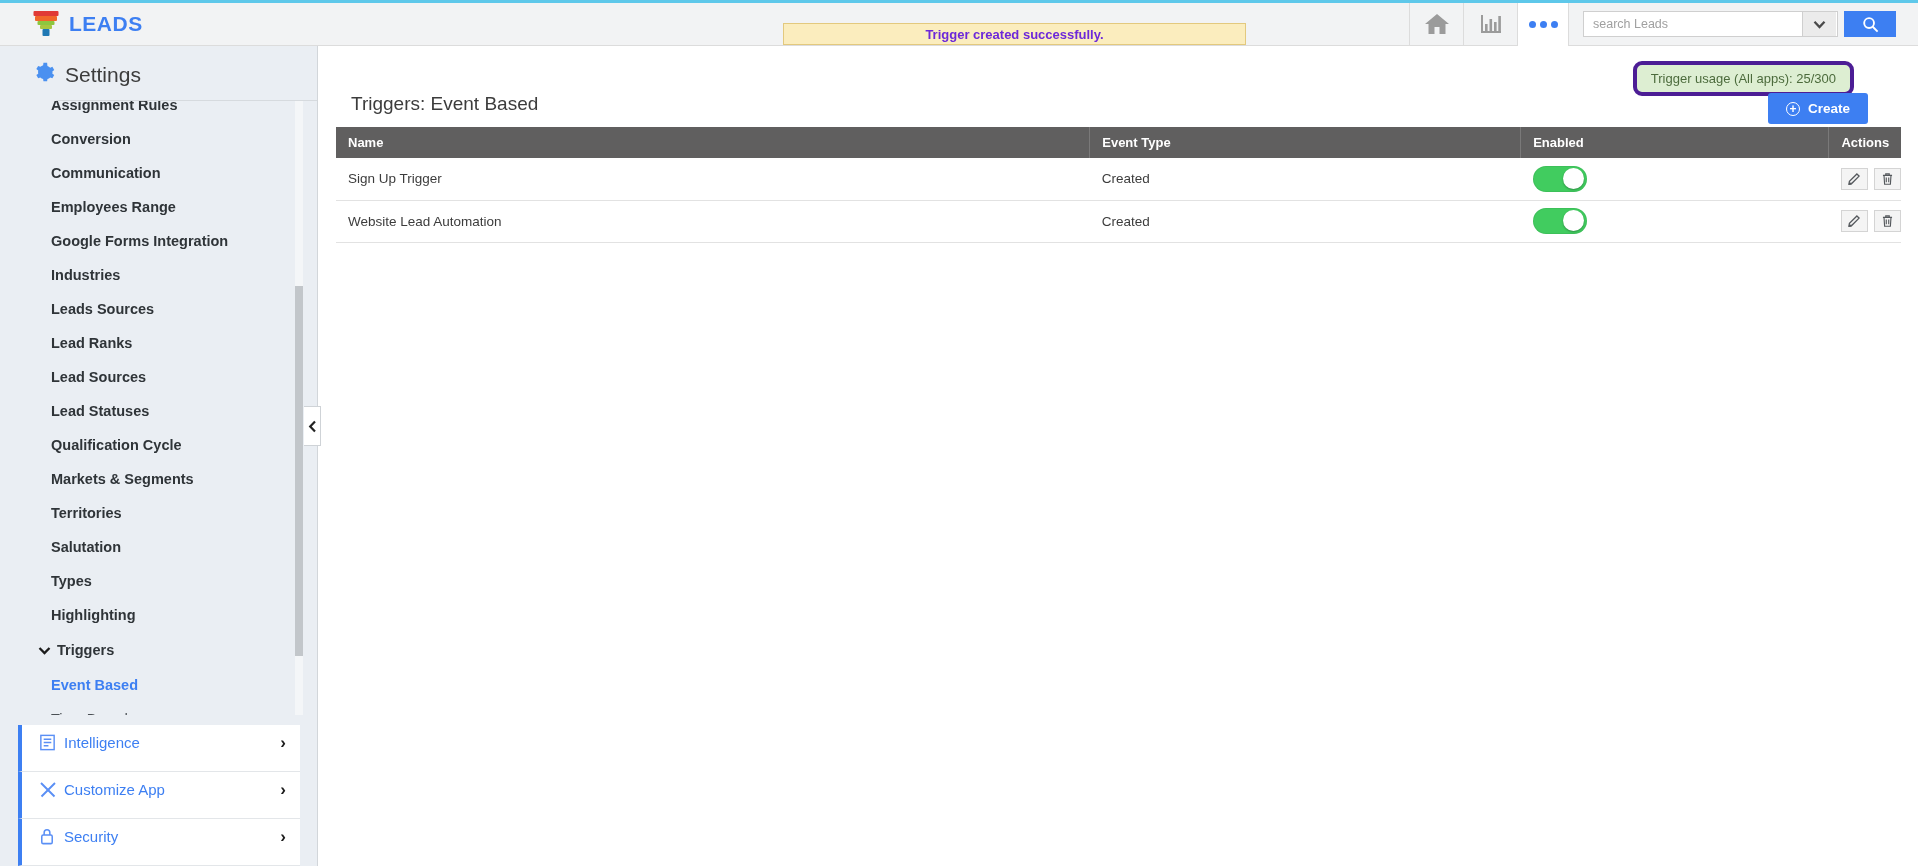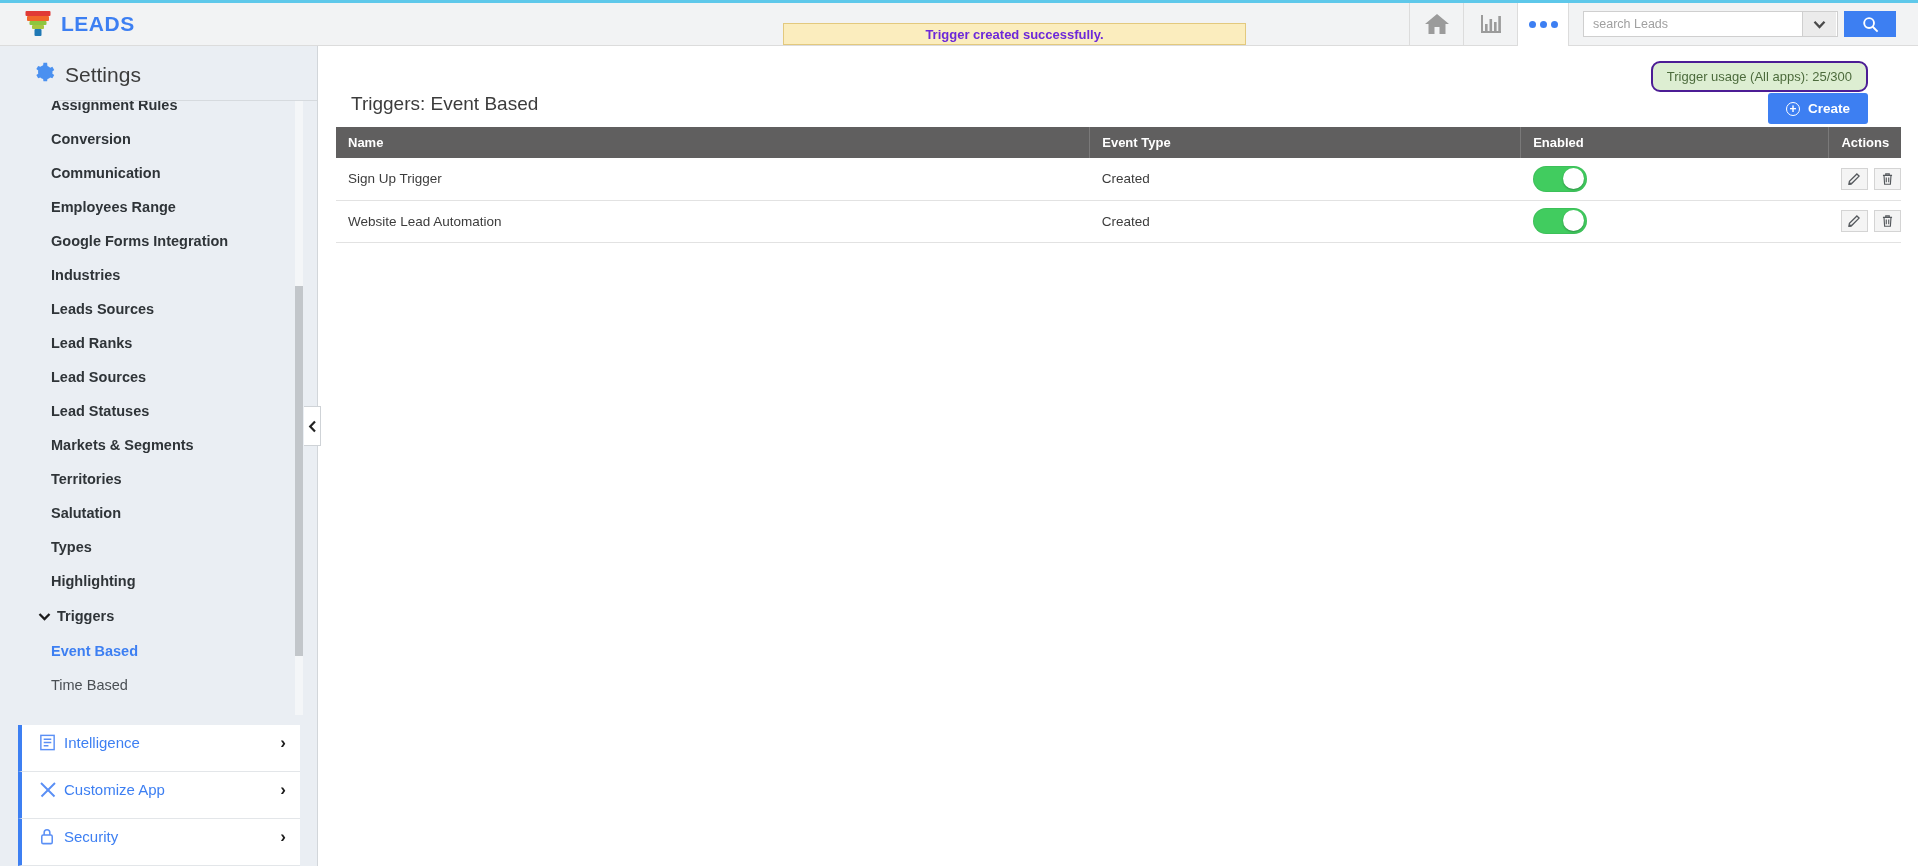--- a/index.html
+++ b/index.html
@@ -11,21 +11,21 @@
   }
 
   
   .topbar {
     position: absolute; top: 0; left: 0; width: 1918px; height: 46px;
     background: #f2f3f4;
     border-top: 3px solid #5ec8ea;
     border-bottom: 1px solid #dcdcdc;
     display: flex; align-items: center;
   }
-  .brand { display: flex; align-items: center; gap: 10px; padding-left: 24px; }
+  .brand { display: flex; align-items: center; gap: 10px; padding-left: 32px; }
   .funnel { width: 27px; height: 28px; position: relative; }
   .funnel i { position: absolute; left: 50%; transform: translateX(-50%); display: block; border-radius: 1px; }
   .f1 { top: 1px;  width: 25px; height: 5px; background: #e03a36; border-radius: 50% 50% 2px 2px; }
   .f2 { top: 6px;  width: 22px; height: 5px; background: #f1672a; }
   .f3 { top: 11px; width: 17px; height: 4px; background: #8dc63f; }
   .f4 { top: 15px; width: 12px; height: 4px; background: #a8c63f; }
   .f5 { top: 19px; width: 7px;  height: 7px; background: #1f78b4; border-radius: 0 0 2px 2px; }
   .brand-name { color: #3d7ff2; font-size: 21px; font-weight: bold; letter-spacing: .5px; }
 
   .topbar-right { margin-left: auto; display: flex; align-items: center; height: 43px; }
@@ -111,22 +111,22 @@
   .collapse-tab {
     position: absolute; top: 406px; left: 304px; width: 17px; height: 40px;
     background: #fff; border: 1px solid #cfd3d7; border-left: none;
     display: flex; align-items: center; justify-content: center;
     font-size: 13px; color: #303030; cursor: pointer; z-index: 12;
   }
 
   
   .main { position: absolute; top: 46px; left: 319px; width: 1599px; height: 820px; background: #fff; }
   .usage-badge {
-    position: absolute; top: 15px; right: 50px;
-    background: #ddeed2; border: 2px solid #4c1d95; border-radius: 9px;
+    position: absolute; top: 15px; right: 64px;
+    background: #ddeed2; border: 4px solid #4c1d95; border-radius: 9px;
     padding: 6px 14px; font-size: 13px; color: #4c6b3c;
   }
   .page-title { position: absolute; top: 47px; left: 32px; font-size: 19px; color: #3c3c3c; }
   .create-btn {
     position: absolute; top: 47px; right: 50px;
     background: #3d7ff2; color: #fff; border: none; border-radius: 3px;
     padding: 8px 18px; font-size: 13.5px; font-weight: bold; cursor: pointer;
     display: flex; align-items: center; gap: 8px;
     font-family: "Liberation Sans", sans-serif;
   }
@@ -238,20 +238,21 @@
     <div class="sb-item first">Assignment Rules</div>
     <div class="sb-item">Conversion</div>
     <div class="sb-item">Communication</div>
     <div class="sb-item">Employees Range</div>
     <div class="sb-item">Google Forms Integration</div>
     <div class="sb-item">Industries</div>
     <div class="sb-item">Leads Sources</div>
     <div class="sb-item">Lead Ranks</div>
     <div class="sb-item">Lead Sources</div>
     <div class="sb-item">Lead Statuses</div>
+    <div class="sb-item">Qualification Cycle</div>
     <div class="sb-item">Markets &amp; Segments</div>
     <div class="sb-item">Territories</div>
     <div class="sb-item">Salutation</div>
     <div class="sb-item">Types</div>
     <div class="sb-item">Highlighting</div>
 
     <div class="sb-group">
       <span>
         <svg width="13" height="9" viewBox="0 0 13 9" fill="none" stroke="#1c1c1c" stroke-width="2.3">
           <path d="M1.5 2 L6.5 7 L11.5 2"></path>

